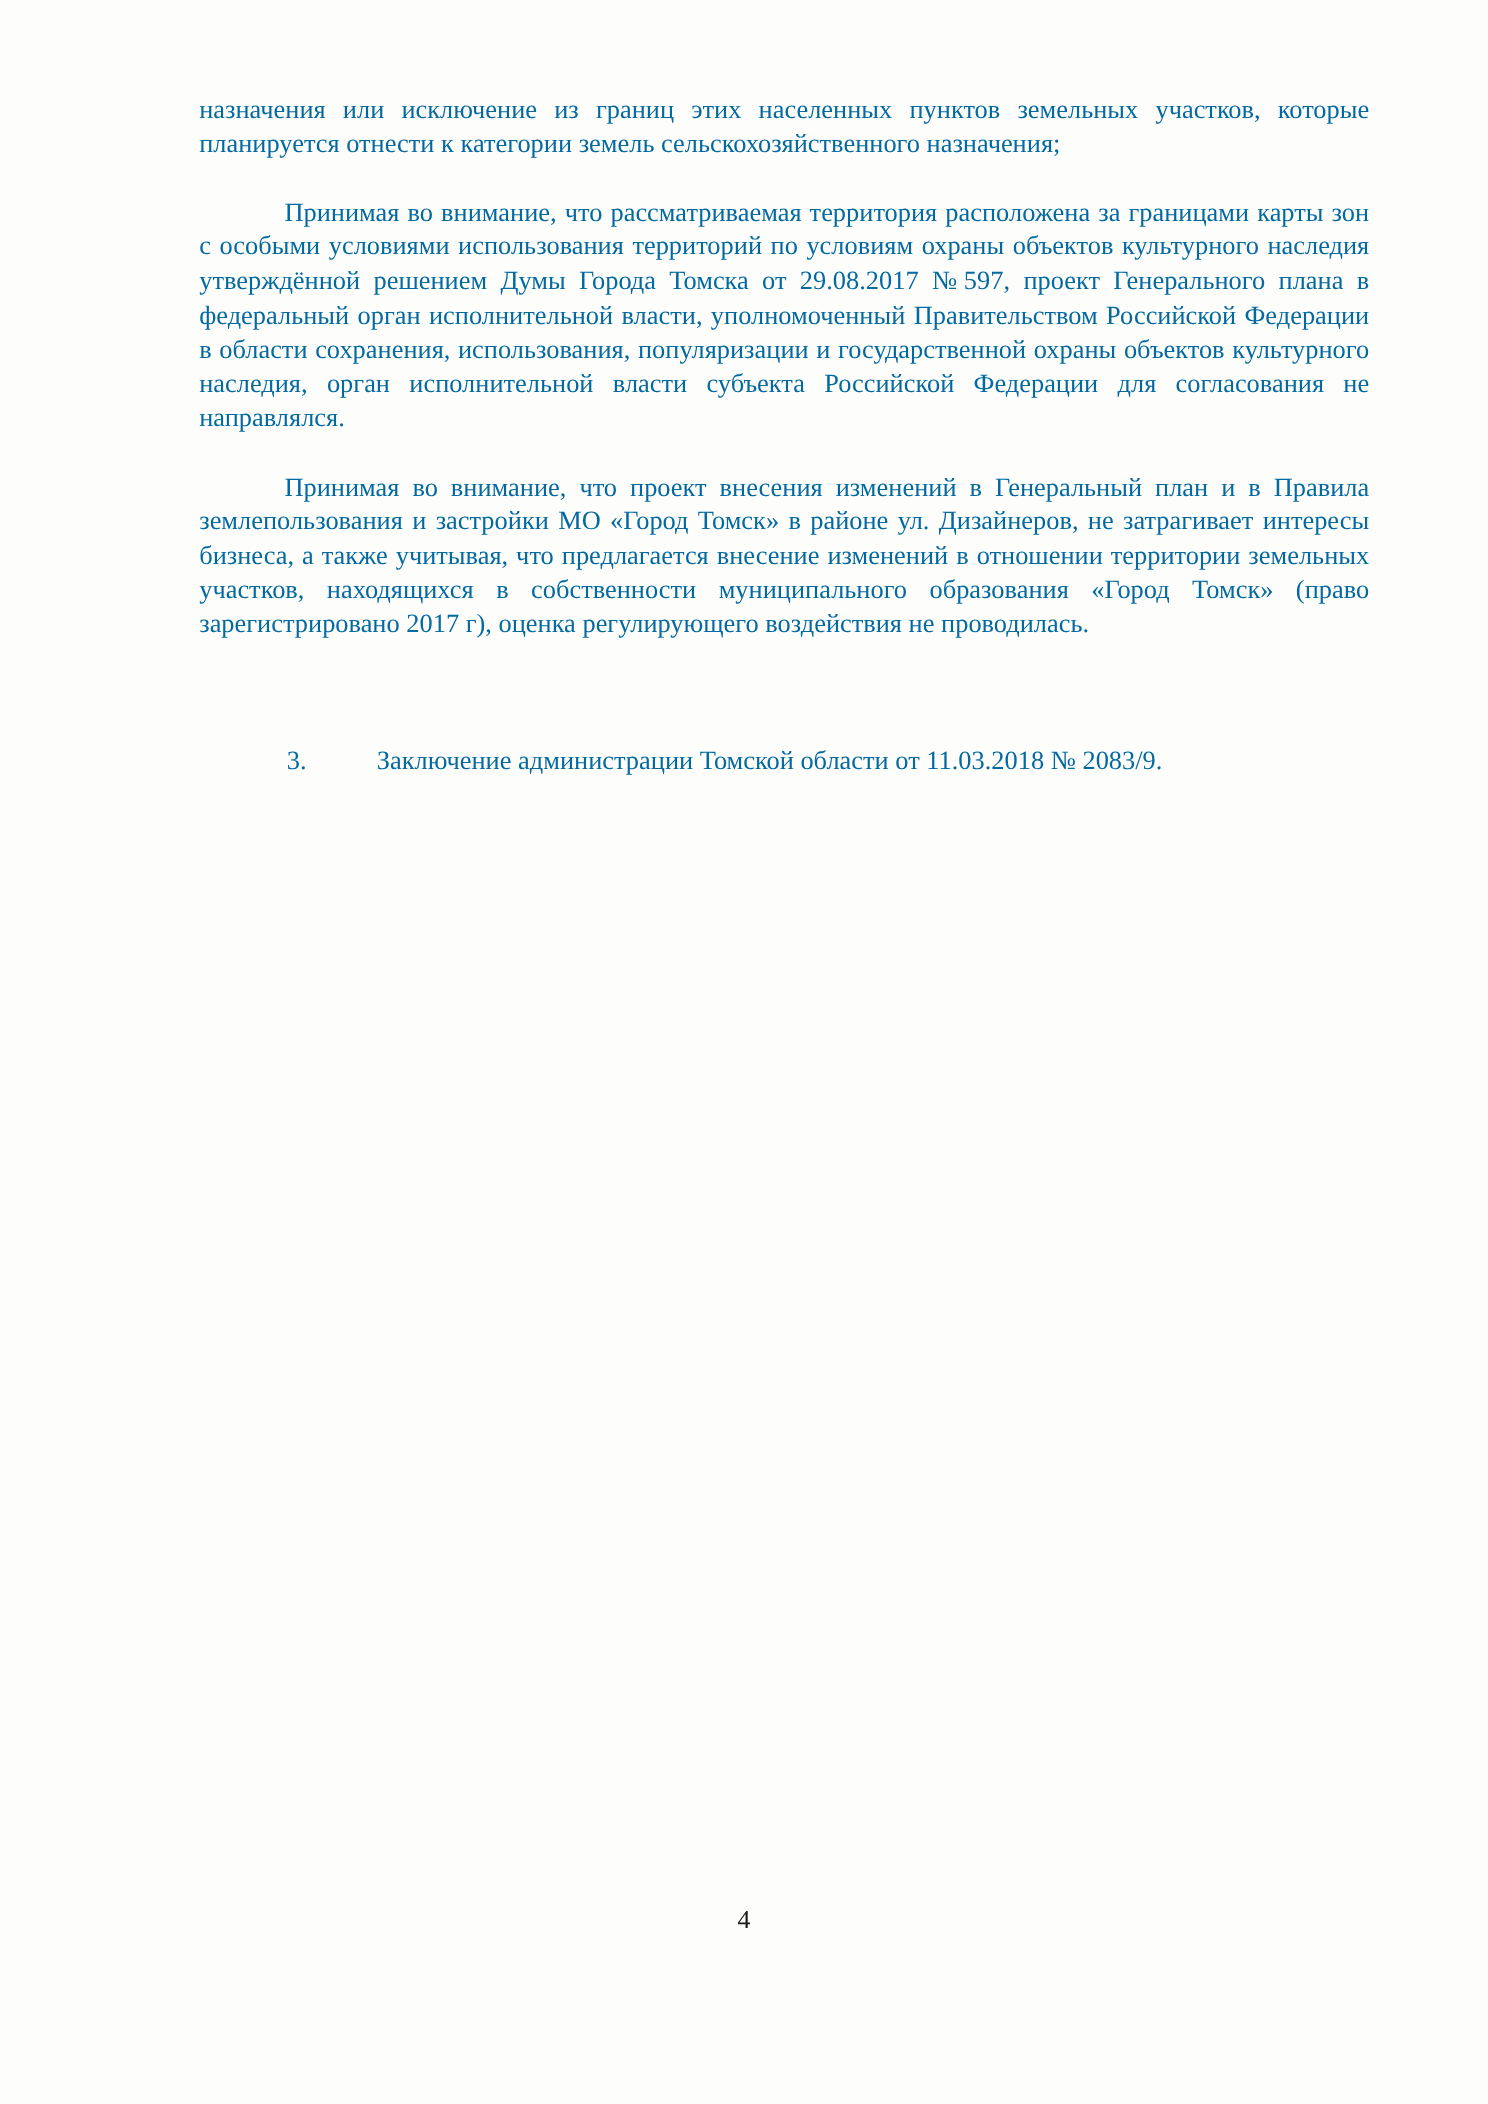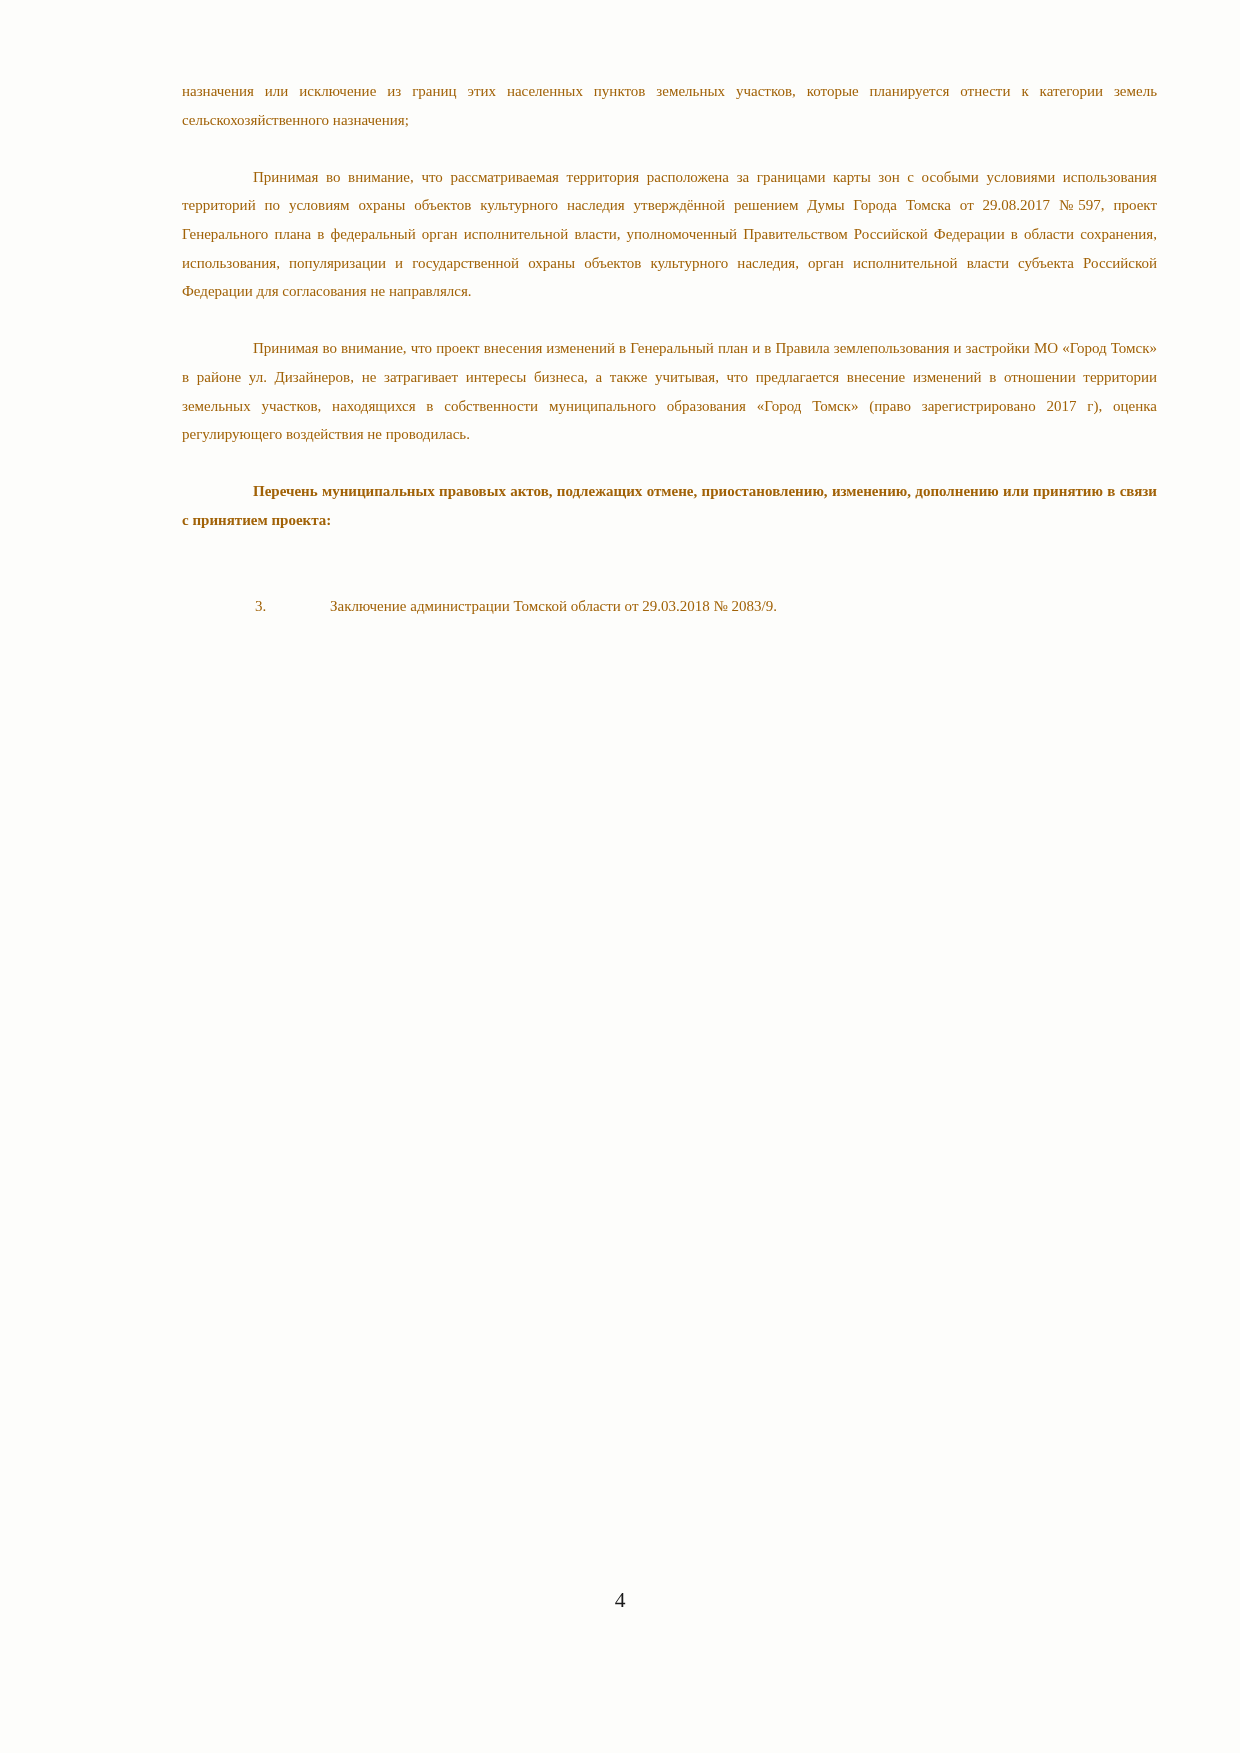--- a/index.html
+++ b/index.html
@@ -9,27 +9,27 @@
     }
     body {
       width: 1240px;
       height: 1753px;
       position: relative;
       overflow: hidden;
       background: #fdfdfb;
     }
     .page {
       position: absolute;
-      left: 182px;
+      left: 166px;
       top: 77px;
       width: 975px;
       font-family: "Liberation Serif", "DejaVu Serif", serif;
-      font-size: 15px;
+      font-size: 22px;
       line-height: 28.6px;
-      color: #a16207;
+      color: #0369a1;
     }
     .p {
       margin: 0;
       text-align: justify;
       text-align-last: left;
     }
     .indent { text-indent: 71px; }
     .gap { height: 28.6px; }
     .bold { font-weight: bold; }
     .list-item {
@@ -63,27 +63,26 @@
   <div class="gap"></div>
 
   <p class="p indent">Принимая во внимание, что рассматриваемая территория расположена за границами карты зон с особыми условиями использования территорий по условиям охраны объектов культурного наследия утверждённой решением Думы Города Томска от 29.08.2017 №597, проект Генерального плана в федеральный орган исполнительной власти, уполномоченный Правительством Российской Федерации в области сохранения, использования, популяризации и государственной охраны объектов культурного наследия, орган исполнительной власти субъекта Российской Федерации для согласования не направлялся.</p>
 
   <div class="gap"></div>
 
   <p class="p indent">Принимая во внимание, что проект внесения изменений в Генеральный план и в Правила землепользования и застройки МО «Город Томск» в районе ул. Дизайнеров, не затрагивает интересы бизнеса, а также учитывая, что предлагается внесение изменений в отношении территории земельных участков, находящихся в собственности муниципального образования «Город Томск» (право зарегистрировано 2017 г), оценка регулирующего воздействия не проводилась.</p>
 
   <div class="gap"></div>
 
-  <p class="p indent bold" style="text-align-last:left;">Перечень муниципальных правовых актов, подлежащих отмене, приостановлению, изменению, дополнению или принятию в связи с принятием проекта:</p>
 
   <div class="gap"></div>
 
 
   <div class="gap"></div>
 
 
   <p class="list-item">
-    <span class="list-num">3.</span><span>Заключение администрации Томской области от 29.03.2018 № 2083/9.</span>
+    <span class="list-num">3.</span><span>Заключение администрации Томской области от 11.03.2018 № 2083/9.</span>
   </p>
 
 </div>
 
 <div class="page-number">4</div>
 
 </body></html>

